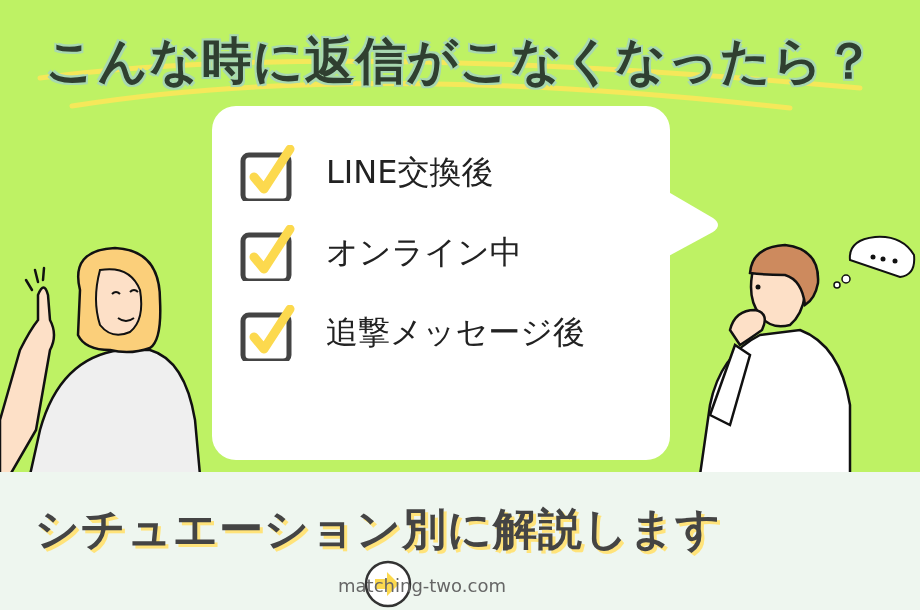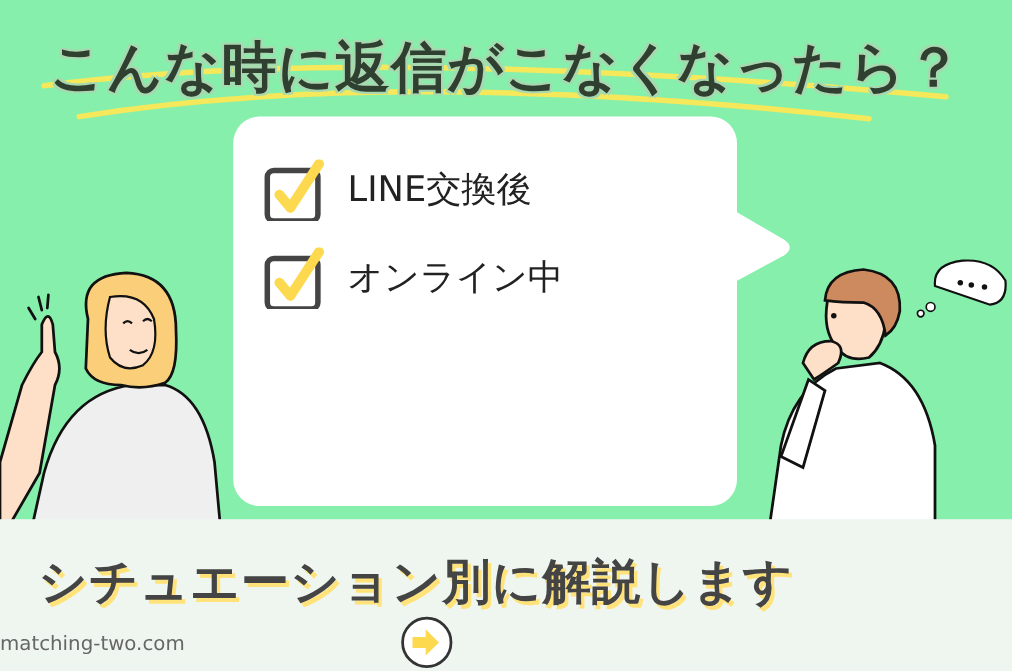--- a/index.html
+++ b/index.html
@@ -1,31 +1,31 @@
 <!DOCTYPE html>
 <html><head>
 <meta charset="utf-8">
 <style>
   html, body { margin:0; padding:0; }
   body { width:920px; height:610px; overflow:hidden; font-family:"DejaVu Sans", sans-serif; }
-  .canvas { position:relative; width:920px; height:610px; background:#86efac; overflow:hidden; }
+  .canvas { position:relative; width:920px; height:610px; background:#bef264; overflow:hidden; }
   .headline { position:absolute; left:0; top:28px; width:920px; text-align:center; font-size:50px; font-weight:bold; color:#2f3f30; letter-spacing:1px; z-index:3;
     text-shadow: -2px -2px 0 #a8d8b0, 2px -2px 0 #a8d8b0, -2px 2px 0 #a8d8b0, 2px 2px 0 #a8d8b0; }
   .swoosh { position:absolute; left:0; top:0; z-index:2; }
   .bubble { position:absolute; left:212px; top:106px; width:458px; height:354px; background:#fff; border-radius:24px; z-index:2; }
   .bubble-tail { position:absolute; left:665px; top:190px; z-index:2; }
   .list { position:absolute; left:240px; top:133px; z-index:4; }
   .item { position:relative; height:80px; display:flex; align-items:center; }
   .cb { position:relative; width:56px; height:56px; }
-  .item-label { margin-left:20px; font-size:32px; color:#222; font-weight:normal; }
+  .item-label { margin-left:30px; font-size:32px; color:#222; font-weight:normal; }
   .footer { position:absolute; left:0; top:472px; width:920px; height:138px; background:#eef6ef; z-index:1; }
   .cta { position:absolute; left:0; top:500px; width:756px; text-align:center; z-index:3;font-family:Liberation Serif, serif; }
   .cta-text { display:inline-block; font-size:44px; font-weight:bold; color:#444; letter-spacing:1px; text-shadow:3px 3px 0 #ffe37a; vertical-align:middle; }
   .cta-arrow { display:inline-block; vertical-align:middle; margin-left:20px; }
-  .domain { position:absolute; left:0; top:575px; width:844px; font-size:18px; color:#666; z-index:3; }
+  .domain { position:absolute; left:0; top:575px; width:844px; text-align:center; font-size:18px; color:#666; z-index:3; }
   .person { position:absolute; z-index:1; }
 </style>
 </head>
 <body>
 
 <div class="canvas">
 
   <svg class="swoosh" width="920" height="130">
     <path d="M40 78 Q 330 40 860 88" stroke="#f5e85a" stroke-width="5" fill="none" stroke-linecap="round"></path>
     <path d="M72 106 Q 360 60 790 108" stroke="#f5e85a" stroke-width="5" fill="none" stroke-linecap="round"></path>
@@ -45,20 +45,27 @@
         <path d="M14 32 L24 44 L50 4" stroke="#fcd94e" stroke-width="9" fill="none" stroke-linecap="round" stroke-linejoin="round"></path>
       </svg>
       <span class="item-label">LINE交換後</span>
     </div>
     <div class="item">
       <svg class="cb" viewBox="0 0 56 56">
         <rect x="3" y="10" width="46" height="46" rx="6" fill="none" stroke="#444" stroke-width="5"></rect>
         <path d="M14 32 L24 44 L50 4" stroke="#fcd94e" stroke-width="9" fill="none" stroke-linecap="round" stroke-linejoin="round"></path>
       </svg>
       <span class="item-label">オンライン中</span>
+    </div>
+    <div class="item">
+      <svg class="cb" viewBox="0 0 56 56">
+        <rect x="3" y="10" width="46" height="46" rx="6" fill="none" stroke="#444" stroke-width="5"></rect>
+        <path d="M14 32 L24 44 L50 4" stroke="#fcd94e" stroke-width="9" fill="none" stroke-linecap="round" stroke-linejoin="round"></path>
+      </svg>
+      <span class="item-label">追撃メッセージ後</span>
     </div>
   </div>
 
   <svg class="person" style="left:0;top:240px;" width="215" height="235" viewBox="0 0 215 235">
     <g stroke="#111" stroke-width="2.5" fill="none" stroke-linecap="round">
       <path d="M26 40 L32 50"></path>
         <path d="M35 30 L38 42"></path>
         <path d="M44 28 L43 40"></path>
     </g>
     <path d="M120 110 Q60 118 40 190 L30 235 L200 235 L195 180 Q185 120 150 110 Z" fill="#efefef" stroke="#111" stroke-width="2.5"></path>

